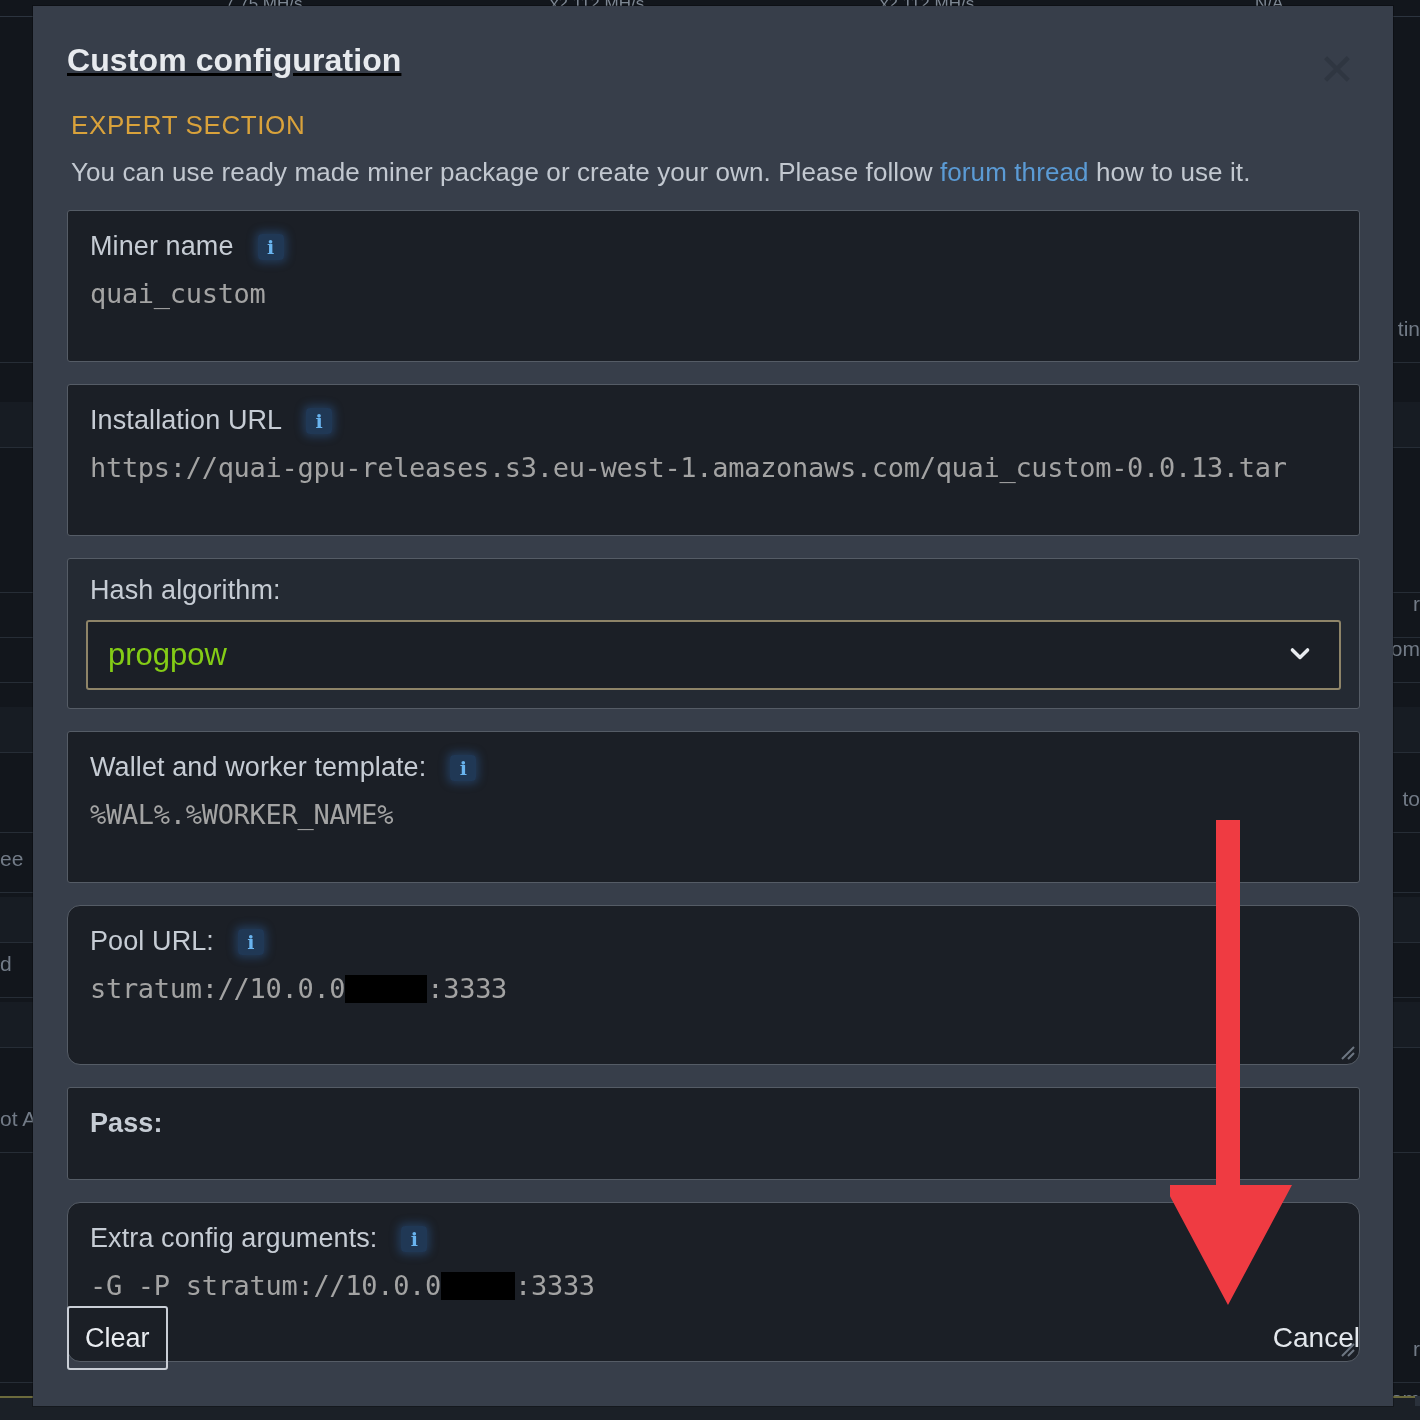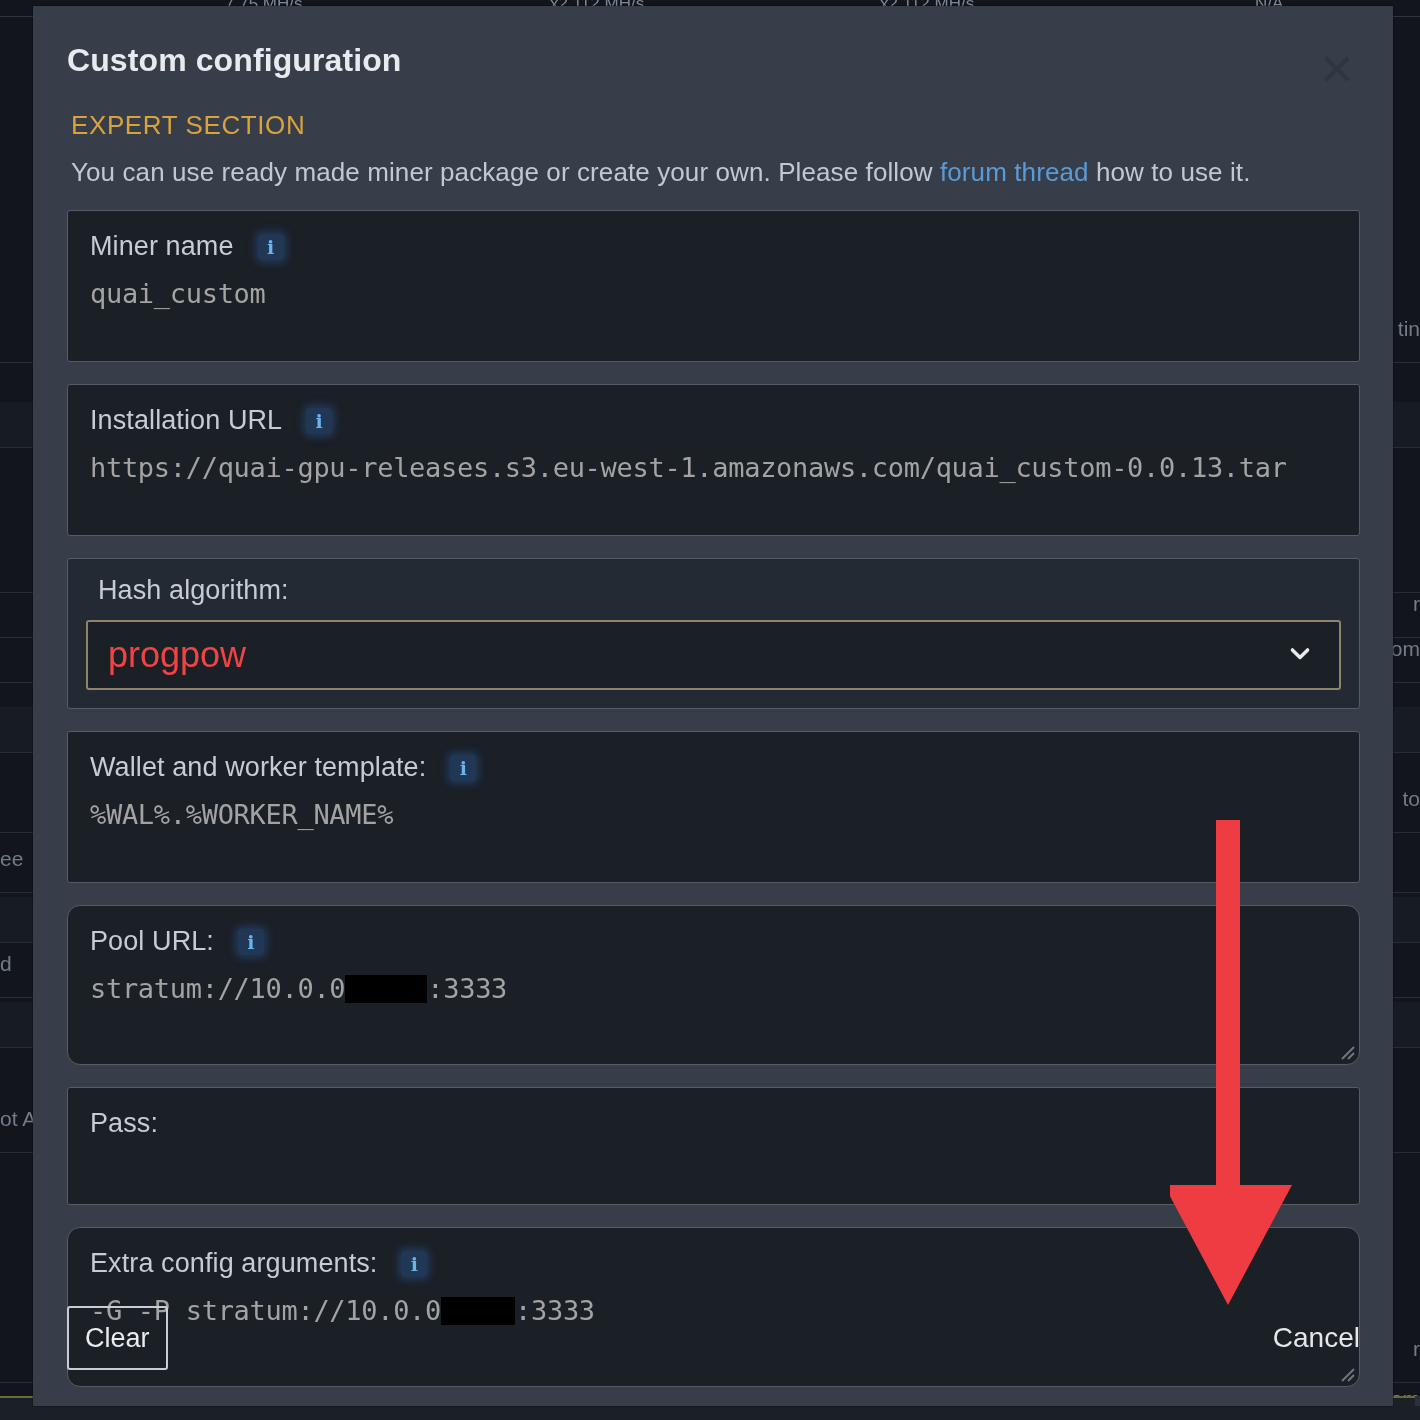--- a/index.html
+++ b/index.html
@@ -81,20 +81,21 @@
     box-sizing: border-box;
     box-shadow: 0 0 0 1px rgba(0,0,0,0.25);
     overflow: hidden;
   }
 
   .modal-header {
     position: relative;
     padding: 36px 36px 0 34px;
     height: 70px;
     box-sizing: border-box;
+    text-decoration: underline;
   }
   .modal-title {
     font-size: 32px;
     font-weight: bold;
     color: #e7eaee;
     letter-spacing: 0.1px;
   }
   .close-btn {
     position: absolute;
     right: 30px;
@@ -137,21 +138,21 @@
     position: relative;
     margin-top: 22px;
     background: #1b1f26;
     border: 1px solid #555c66;
     border-radius: 3px;
     box-sizing: border-box;
     padding: 20px 22px 18px 22px;
   }
   .field.tall { height: 152px; }
   .field.xtall { height: 160px; border-radius: 13px; }
-  .field.short { height: 118px; }
+  .field.short { height: 93px; font-weight: bold; }
 
   .field-label {
     color: #c6ccd4;
     font-size: 27px;
     display: flex;
     align-items: center;
     gap: 24px;
     letter-spacing: 0.1px;
   }
   .field-value {
@@ -195,40 +196,40 @@
     background: #1b1f26;
     border: 2px solid #8e8468;
     border-radius: 3px;
     box-sizing: border-box;
     display: flex;
     align-items: center;
     padding: 0 20px;
     cursor: pointer;
   }
   .select-value {
-    color: #ef4444;
-    font-size: 36px;
+    color: #84cc16;
+    font-size: 31px;
   }
   .chev {
     position: absolute;
     right: 26px;
     top: 50%;
     transform: translateY(-55%);
     width: 26px;
     height: 26px;
   }
   .select-field {
     margin-top: 22px;
     background: #242a33;
     border: 1px solid #555c66;
     border-radius: 3px;
     box-sizing: border-box;
     padding: 16px 18px 18px 18px;
   }
-  .select-field .field-label { margin-left: 12px; }
+  .select-field .field-label { margin-left: 4px; }
 
   
   .resizer {
     position: absolute;
     right: 3px;
     bottom: 3px;
     width: 22px;
     height: 22px;
     pointer-events: none;
   }

